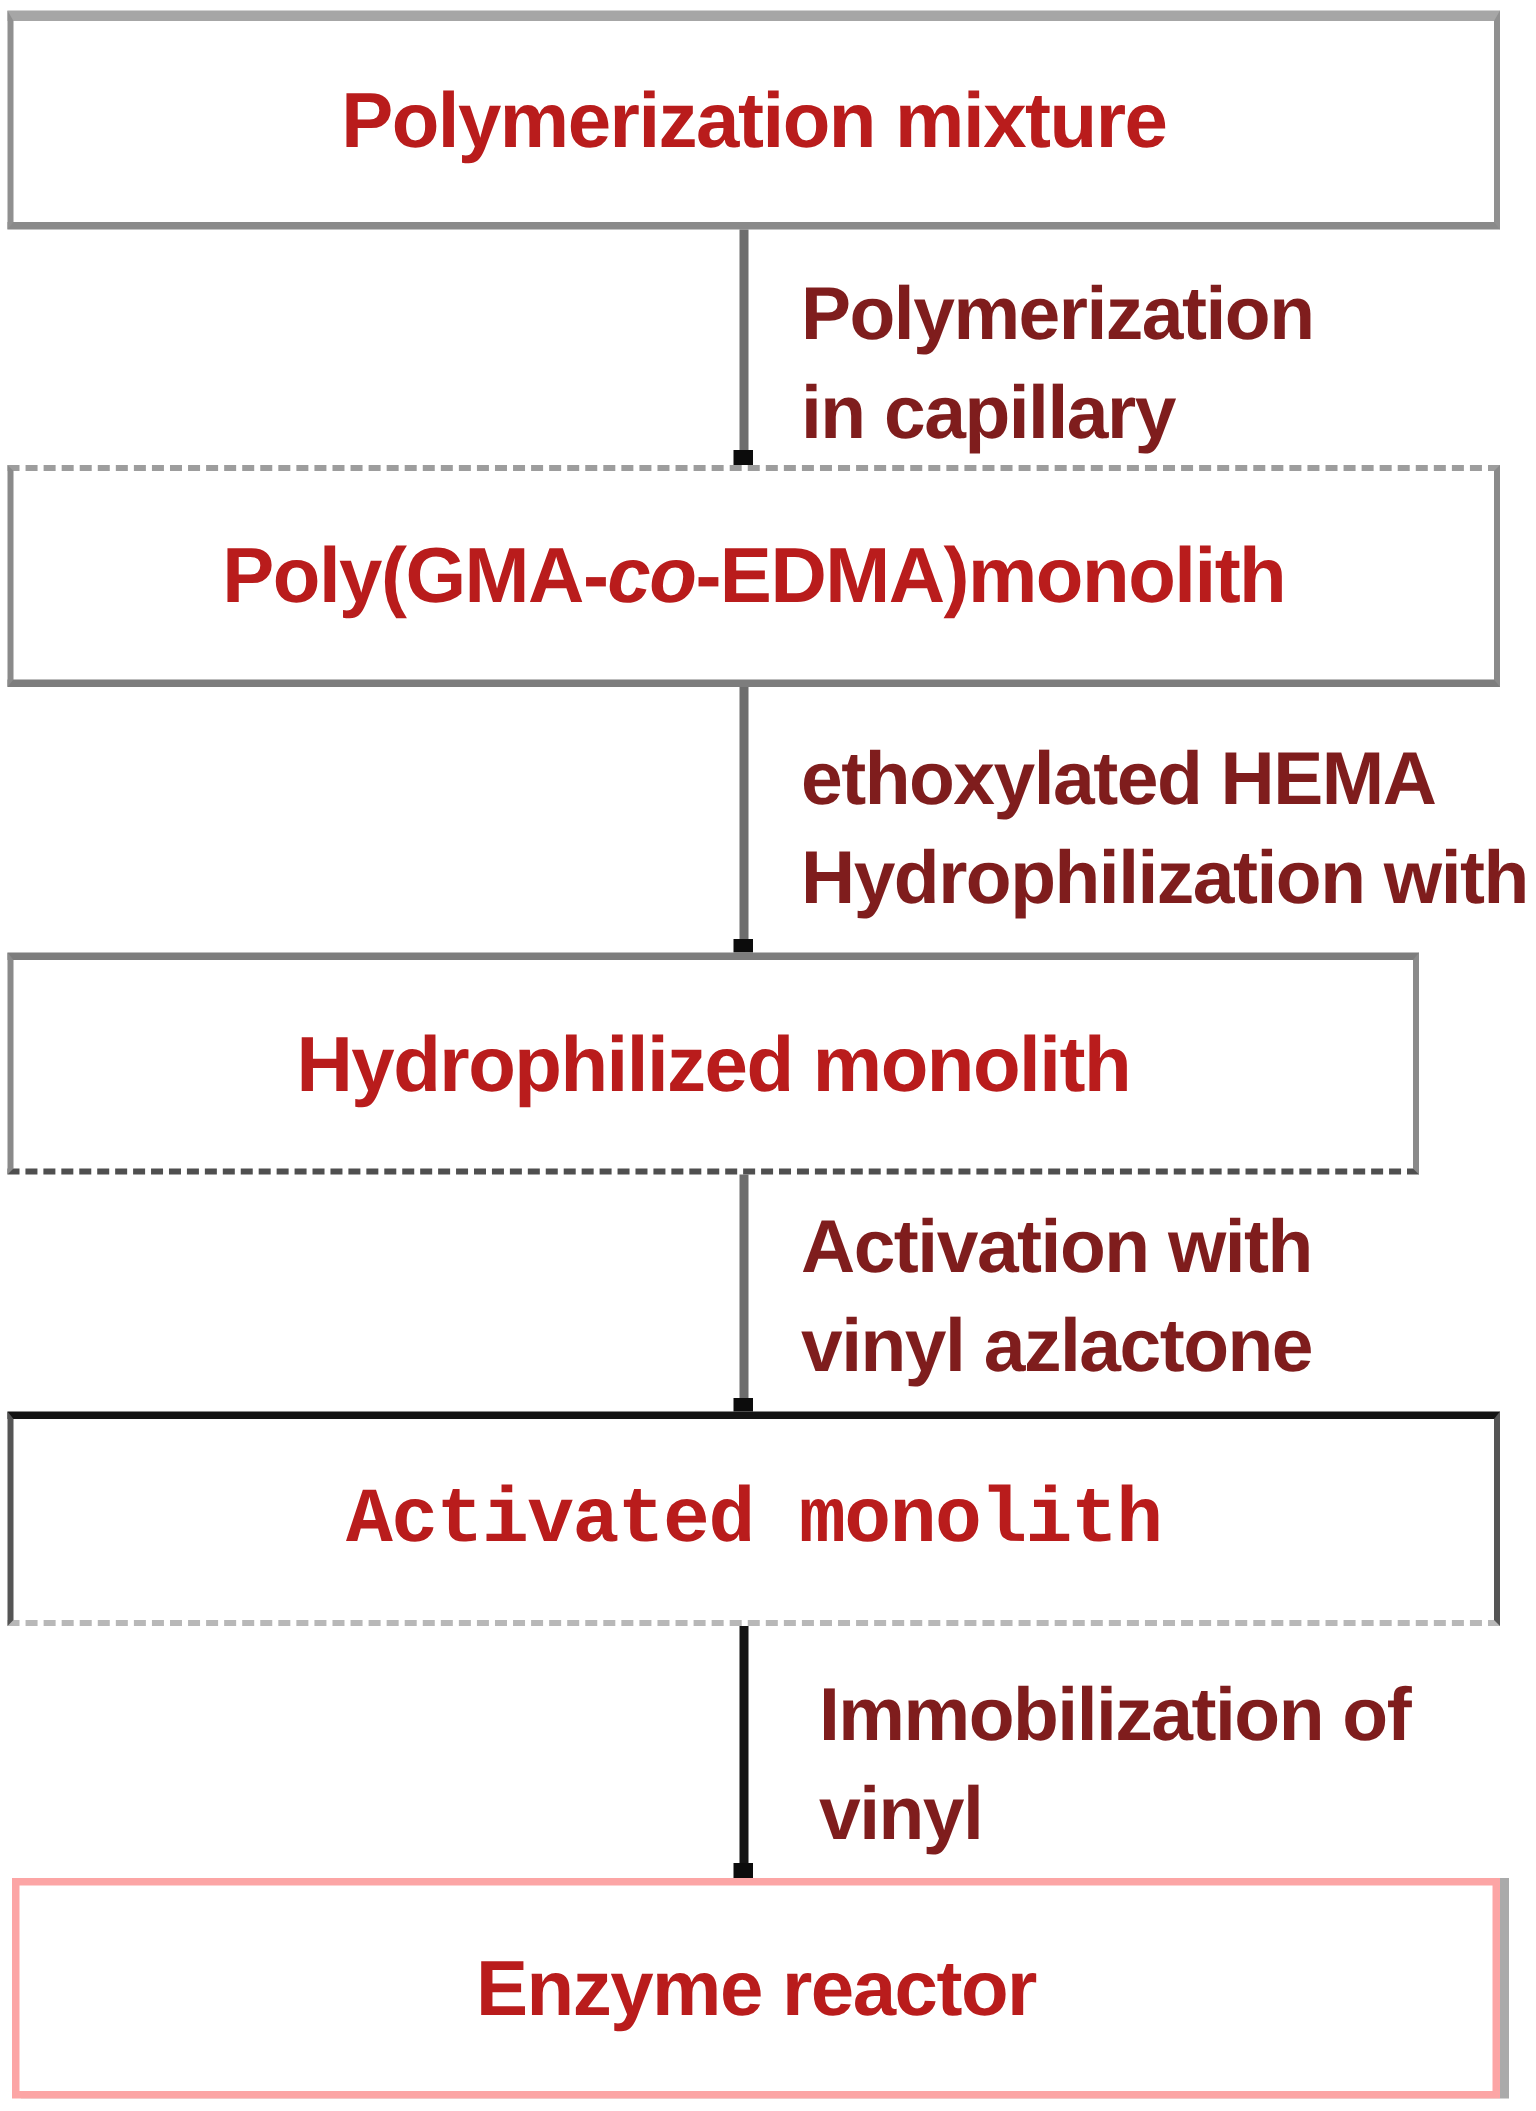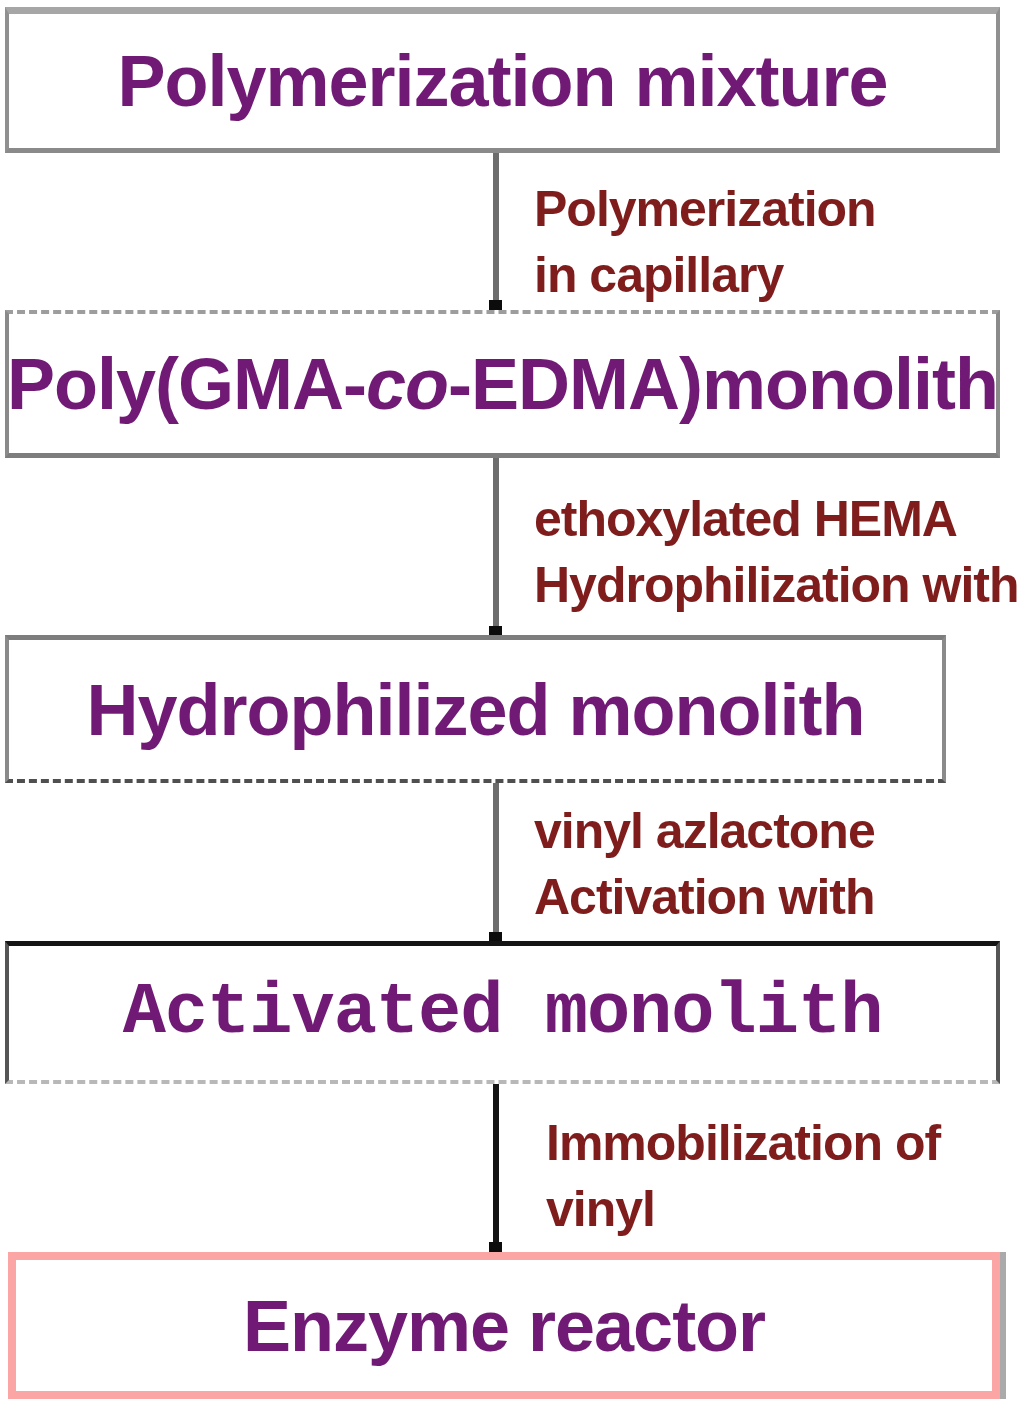--- a/index.html
+++ b/index.html
@@ -19,25 +19,25 @@
   .box {
     position: absolute;
     box-sizing: border-box;
     background: #ffffff;
     display: flex;
     align-items: center;
     justify-content: center;
     text-align: center;
   }
   .box-title {
-    font-size: 72px;
+    font-size: 52px;
     font-weight: bold;
     letter-spacing: -1px;
     white-space: nowrap;
-    color: #701a75;
+    color: #b91c1c;
   }
   .box-title .ital { font-style: italic; }
 
   .box1 {
     left: 5px; top: 7px; width: 995px; height: 146px;
     border: 4px solid #909090;
     border-top: 7px solid #a6a6a6;
     border-bottom: 5px solid #8a8a8a;
   }
   .box2 {
@@ -54,21 +54,21 @@
   }
   .box4 {
     left: 5px; top: 941px; width: 995px; height: 143px;
     border: 4px solid #555555;
     border-top: 5px solid #141414;
     border-bottom: 4px dashed #b8b8b8;
     font-family: Liberation Mono, monospace;
   }
   .box5 {
     left: 8px; top: 1252px; width: 992px; height: 147px;
-    border: 8px solid #fca5a5;
+    border: 5px solid #fca5a5;
     box-shadow: 6px 0 0 #aaaaaa;
   }
 
   .connector {
     position: absolute;
     left: 493px;
     width: 6px;
     background: #6d6d6d;
   }
   .c1 { top: 153px; height: 160px; }
@@ -130,22 +130,22 @@
     <div>Hydrophilization with</div>
   </div>
 
   <div class="box box3">
     <span class="box-title">Hydrophilized monolith</span>
   </div>
 
   <div class="connector c3"></div>
   <div class="tick t3"></div>
   <div class="arrow-label l3">
+    <div>Activation with</div>
     <div>vinyl azlactone</div>
-    <div>Activation with</div>
   </div>
 
   <div class="box box4">
     <span class="box-title">Activated monolith</span>
   </div>
 
   <div class="connector c4"></div>
   <div class="tick t4"></div>
   <div class="arrow-label l4">
     <div>Immobilization of</div>

